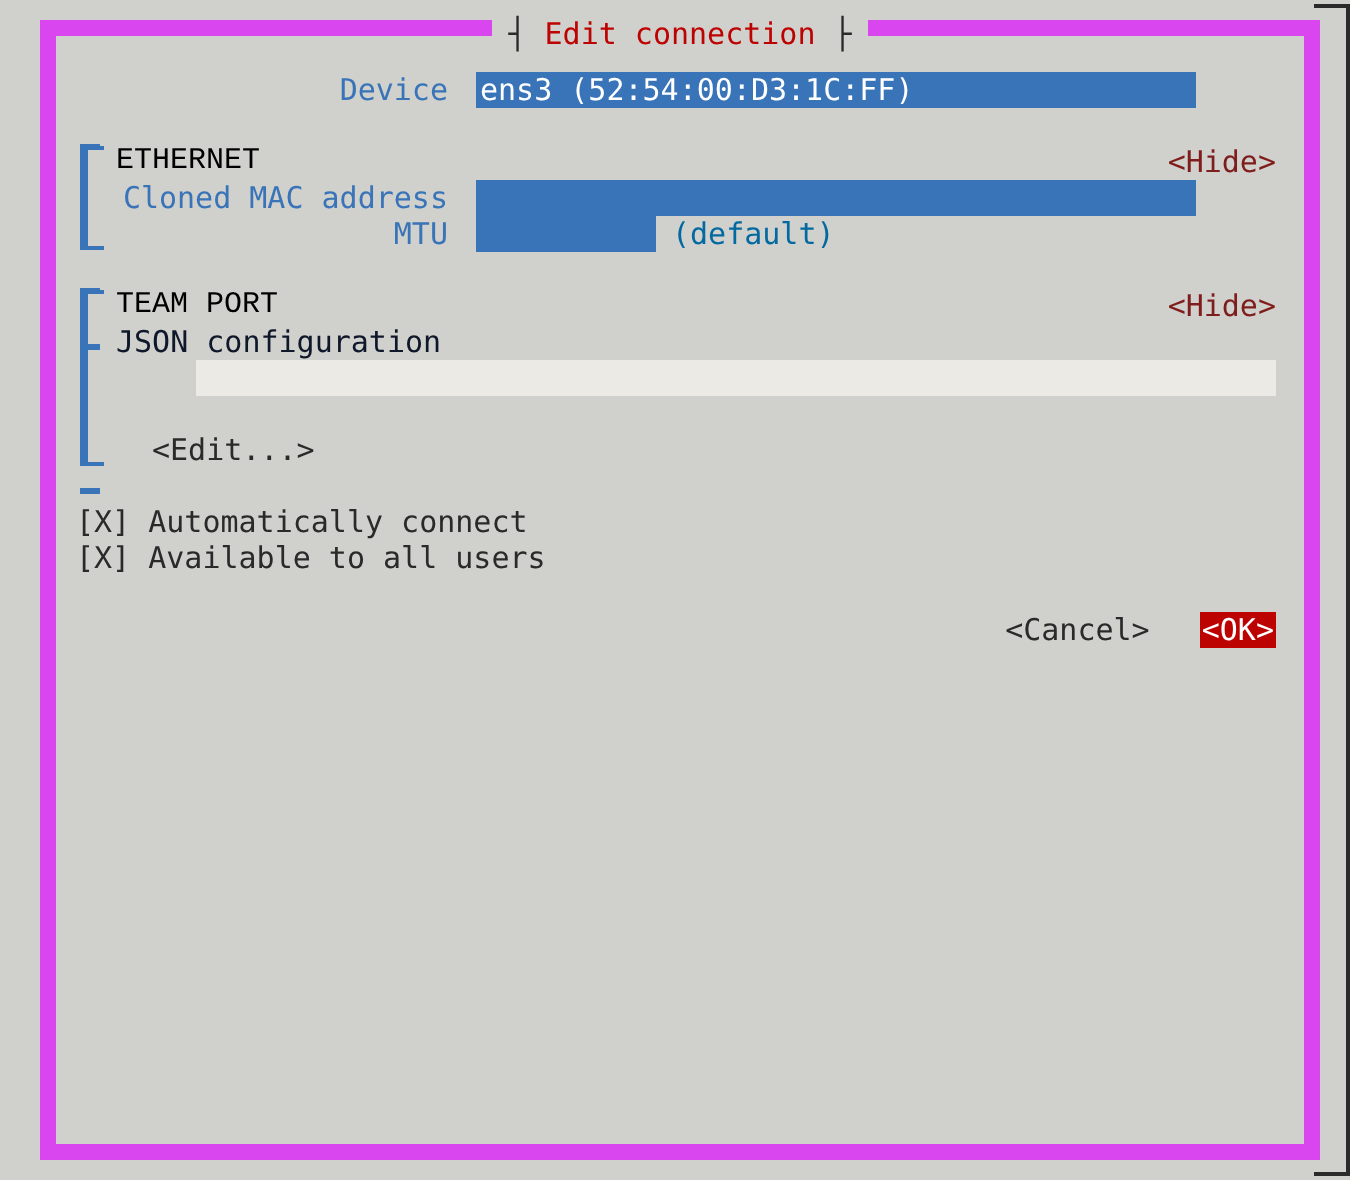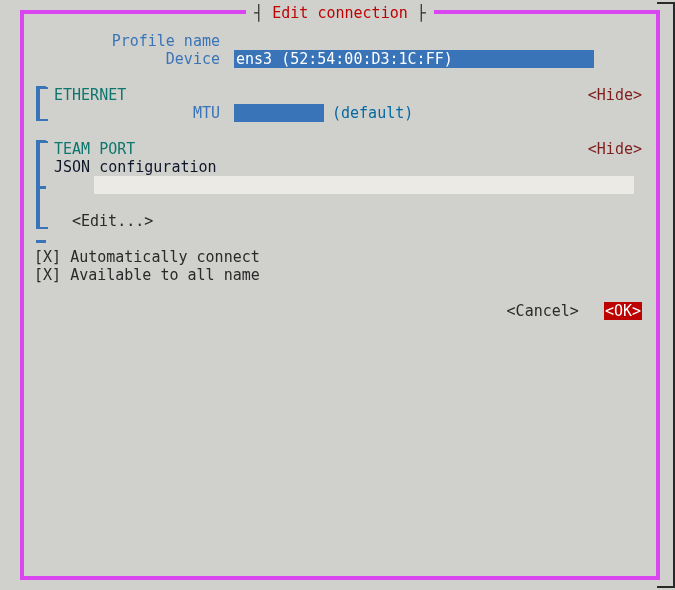--- a/index.html
+++ b/index.html
@@ -37,21 +37,21 @@
     width: 18px; height: 2px;
     background: #2a2a2a;
   }
   
   .dialog {
     position: absolute;
     top: 10px;
     left: 20px;
     width: 640px;
     height: 570px;
-    border: 4px solid #d946ef;
+    border: 8px solid #d946ef;
     background: #d0d0cc;
     padding: 18px 10px 10px 10px;
   }
   .title-wrap {
     position: absolute;
     top: -10px;
     left: 0; right: 0;
     text-align: center;
   }
   .title-inner {
@@ -117,21 +117,21 @@
   .cap-top, .cap-bot{
     position:absolute; left:0; width:12px; height:2px; background:#3a74b8;
   }
   .cap-top{ top:1px; }
   .cap-bot{ bottom:1px; }
   .section-body { flex: 1 1 auto; }
   .section-header {
     display:flex;
     justify-content: space-between;
   }
-  .section-name { color:#0f766e; }
+  .section-name { color:#000000;font-family:Liberation Mono, monospace; }
   .hide-btn { color:#7f1d1d; padding-right:4px; cursor:pointer;}
   .blue { color:#0f172a; }
   .json-box {
     display:block;
     width: 540px;
     height:18px;
     background:#eceae4;
     margin-left:40px;
     margin-top:0px;
     border:none;
@@ -170,21 +170,20 @@
   <div class="dialog">
     <div class="title-wrap">
       <span class="title-inner">
         <span class="bar">┤ </span>
         <span class="title-text">Edit connection</span>
         <span class="bar"> ├</span>
       </span>
     </div>
 
     <div class="row">
-      <div class="label-col">Profile name</div>
     </div>
 
     <div class="row">
       <div class="label-col">Device</div>
       <div class="value-col">
         <span class="input-fill">ens3 (52:54:00:D3:1C:FF)</span>
       </div>
     </div>
 
     <div class="section">
@@ -192,20 +191,26 @@
         <div class="cap-top"></div>
           <div class="vbar"></div>
           <div class="cap-bot"></div>
       </div>
       <div class="section-body">
         <div class="section-header">
           <span class="section-name">ETHERNET</span>
           <span class="hide-btn">&lt;Hide&gt;</span>
         </div>
         <div class="row">
+          <div class="label-col" style="flex-basis:180px">Cloned MAC address</div>
+          <div class="value-col">
+            <span class="input-fill"></span>
+          </div>
+        </div>
+        <div class="row">
           <div class="label-col" style="flex-basis:180px">MTU</div>
           <div class="value-col">
             <span class="input-fill input-short"></span><span class="hint">(default)</span>
           </div>
         </div>
       </div>
     </div>
 
     <div class="section">
       <div class="section-bar" style="min-height:90px">
@@ -219,21 +224,21 @@
           <span class="hide-btn">&lt;Hide&gt;</span>
         </div>
         <div class="blue">JSON configuration</div>
         <span class="json-box"></span>
         <div class="edit-link">&lt;Edit...&gt;</div>
       </div>
     </div>
 
     <div class="checks">
       <div class="check-row"><span>[X] </span><span>Automatically connect</span></div>
-      <div class="check-row"><span>[X] </span><span>Available to all name</span></div>
+      <div class="check-row"><span>[X] </span><span>Available to all users</span></div>
     </div>
 
     <div class="button-row">
       <span class="btn">&lt;Cancel&gt;</span>
       <span class="btn btn-ok">&lt;OK&gt;</span>
     </div>
 
   </div>
 </div>
 

